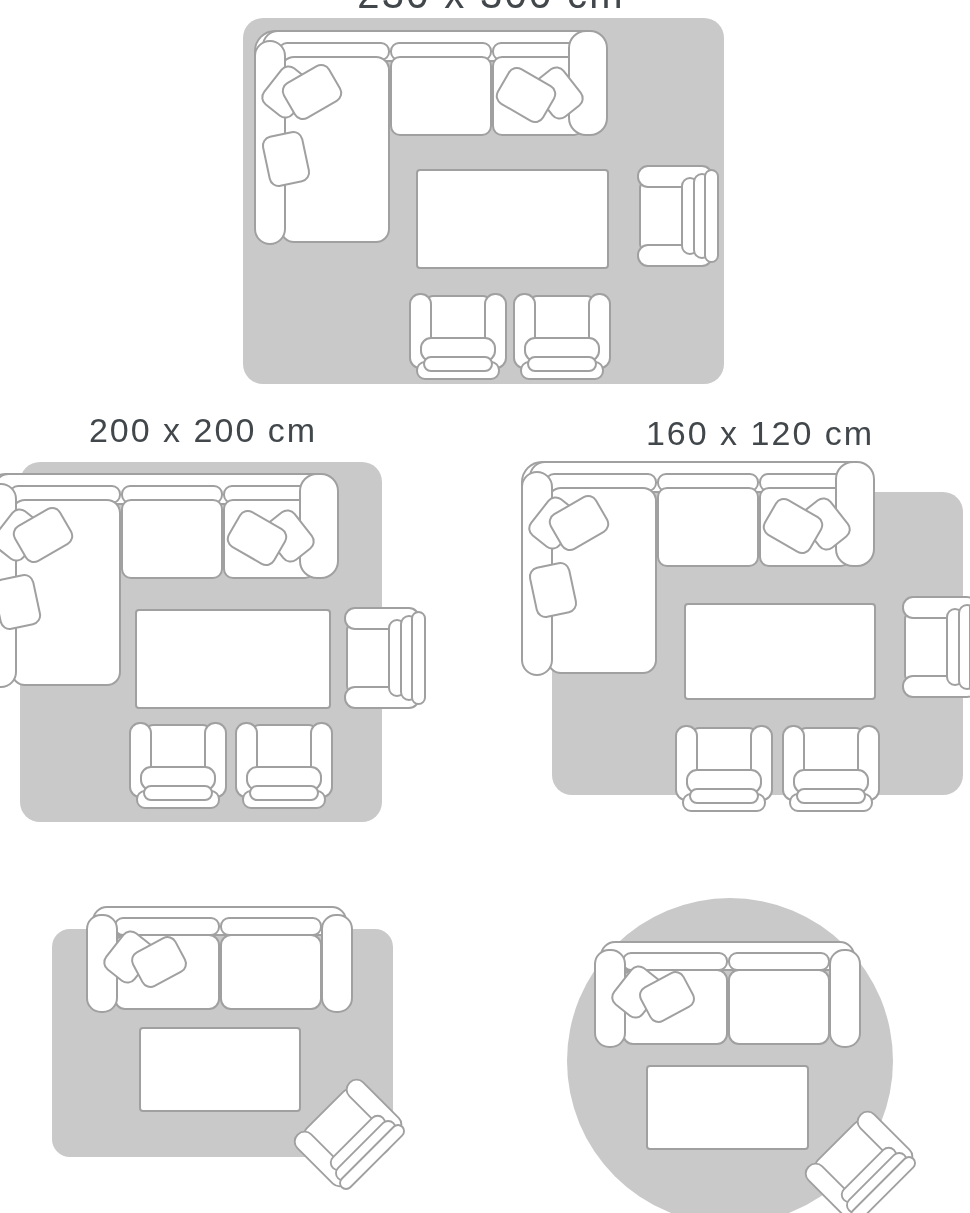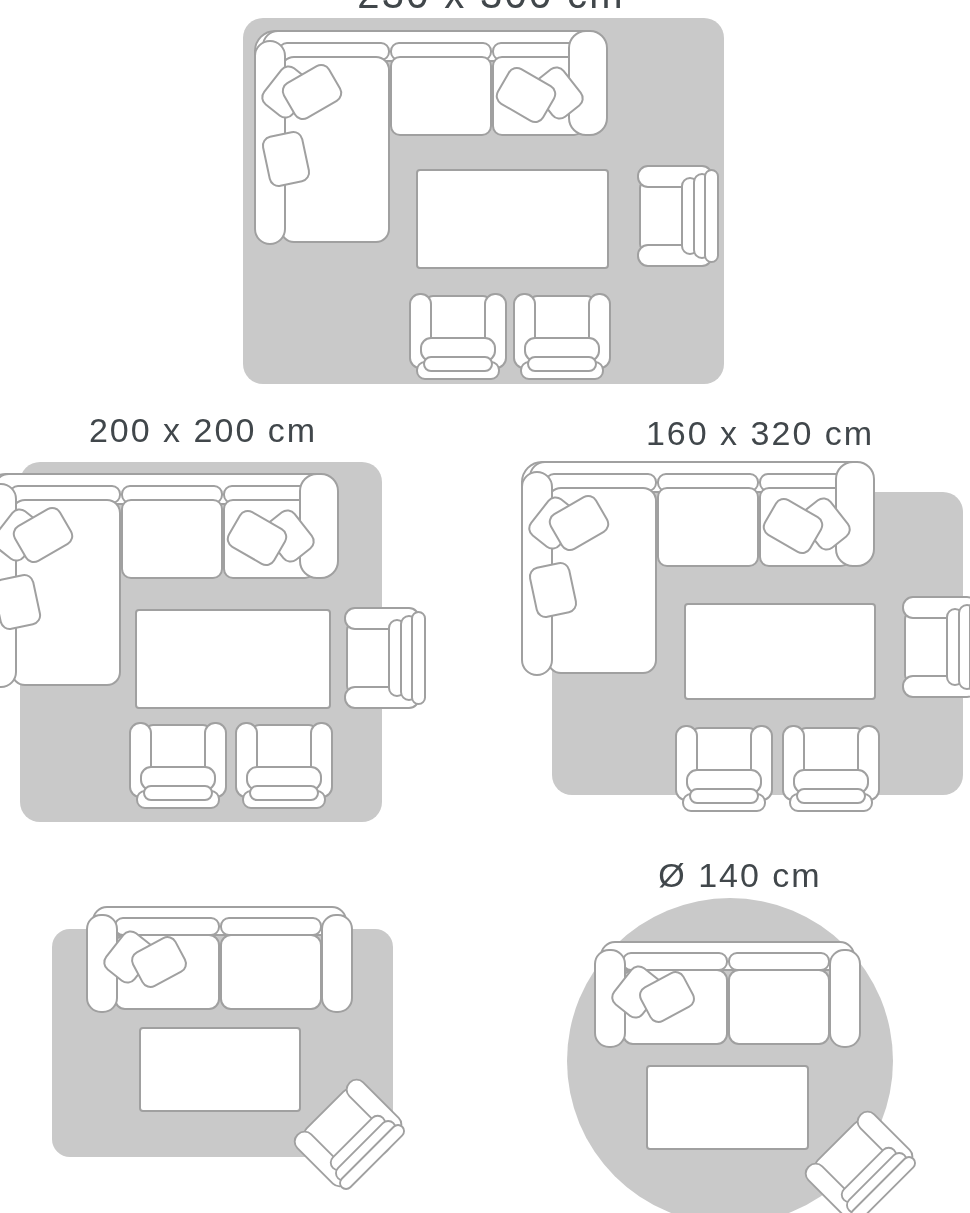--- a/index.html
+++ b/index.html
@@ -136,18 +136,17 @@
       <use href="#sofa2" transform="translate(595,938)"></use>
       <rect x="647" y="1062" width="161" height="83" rx="3" fill="#ffffff" stroke="#a0a0a0" stroke-width="2"></rect>
       <use href="#armchair" transform="translate(861,1163) rotate(45) scale(0.93) translate(-40,-50)"></use>
     </g>
   </svg>
 
   <div class="size-label clipped" style="left:241px; top:-30px; width:500px;">230 x 300 cm</div>
 
   <div class="size-label" style="left:3px; top:409px; width:400px;">200 x 200 cm</div>
 
-  <div class="size-label" style="left:560px; top:412px; width:400px;">160 x 320 cm</div>
+  <div class="size-label" style="left:560px; top:412px; width:400px;">160 x 120 cm</div>
 
 
-  <div class="size-label" style="left:540px; top:854px; width:400px;">Ø 140 cm</div>
 
 </div>
 
 </body></html>

